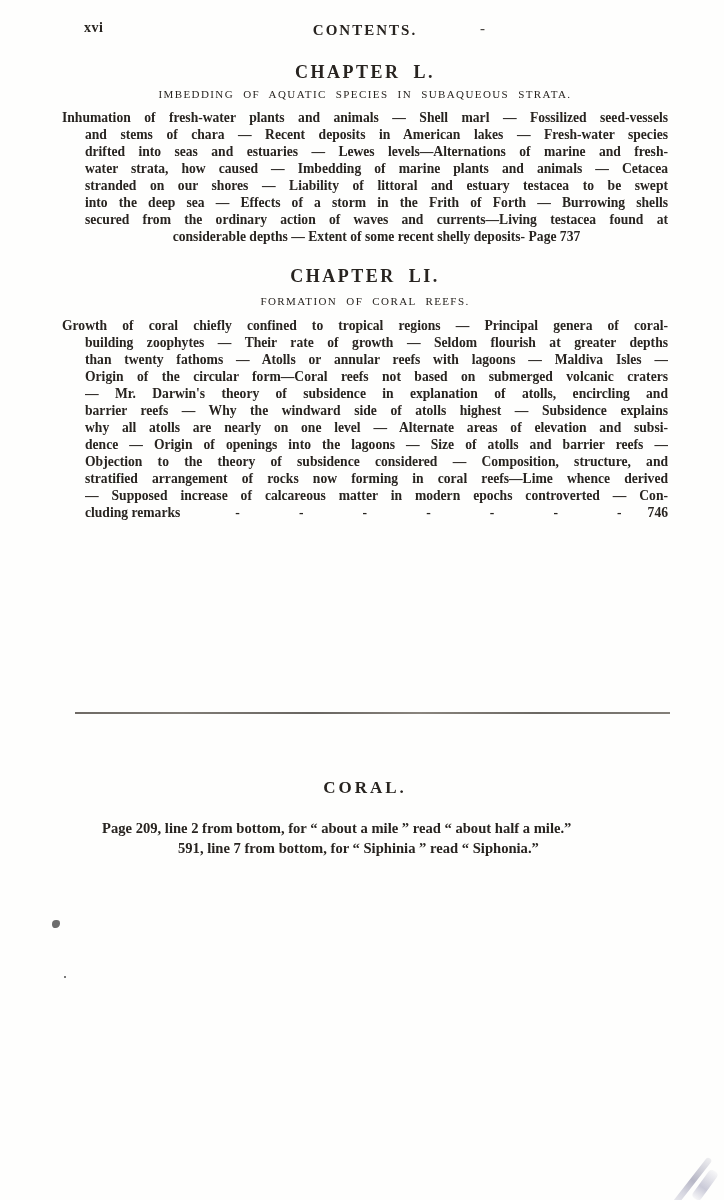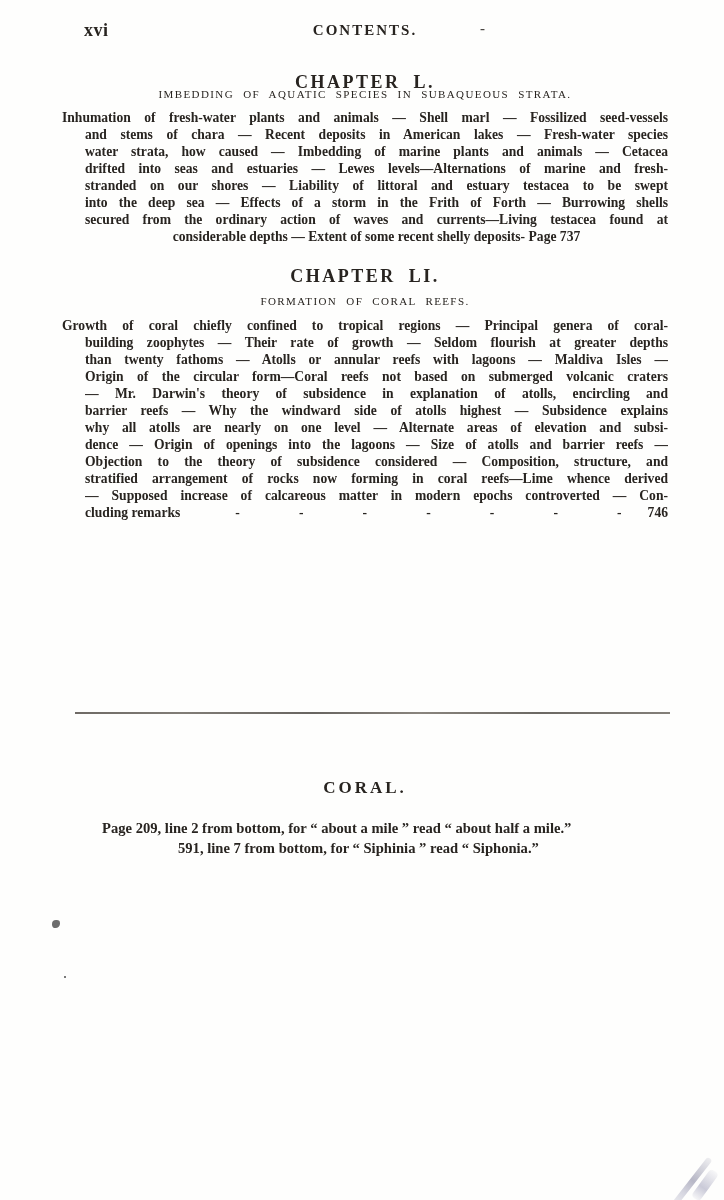--- a/index.html
+++ b/index.html
@@ -13,21 +13,21 @@
     width: 724px; height: 1200px;
     background: #fefefd;
     color: #282420;
     overflow: hidden;
   }
   .running-header {
     position: absolute; top: 20px; left: 62px; width: 606px; height: 22px;
   }
   .folio {
     position: absolute; left: 22px; top: 0;
-    font-size: 18px; font-weight: bold; letter-spacing: 0.5px;
+    font-size: 14px; font-weight: bold; letter-spacing: 0.5px;
   }
   .running-title {
     position: absolute; left: 0; right: 0; top: 2px;
     text-align: center;
     font-size: 15px; font-weight: bold; letter-spacing: 2px;
   }
   .header-dash {
     position: absolute; left: 418px; top: 0px;
     font-size: 15px; font-weight: bold; color: #4a4642;
   }
@@ -111,29 +111,29 @@
 
 <div class="page">
 
   <div class="running-header">
     <span class="folio">xvi</span>
     <span class="running-title">CONTENTS.</span>
     <span class="header-dash">-</span>
   </div>
 
   <section>
-    <h2 class="chapter-heading" style="top:72px">CHAPTER L.</h2>
+    <h2 class="chapter-heading" style="top:62px">CHAPTER L.</h2>
     <h3 class="chapter-subtitle" style="top:88px">IMBEDDING OF AQUATIC SPECIES IN SUBAQUEOUS STRATA.</h3>
     <div class="summary" style="top:109px">
       <div>
 
       <div class="toc-line">Inhumation of fresh-water plants and animals — Shell marl — Fossilized seed-vessels</div>
           <div class="toc-line">and stems of chara — Recent deposits in American lakes — Fresh-water species</div>
+          <div class="toc-line">drifted into seas and estuaries — Lewes levels—Alternations of marine and fresh-</div>
           <div class="toc-line">water strata, how caused — Imbedding of marine plants and animals — Cetacea</div>
-          <div class="toc-line">drifted into seas and estuaries — Lewes levels—Alternations of marine and fresh-</div>
           <div class="toc-line">stranded on our shores — Liability of littoral and estuary testacea to be swept</div>
           <div class="toc-line">into the deep sea — Effects of a storm in the Frith of Forth — Burrowing shells</div>
           <div class="toc-line">secured from the ordinary action of waves and currents—Living testacea found at</div>
         </div>
       <div class="last-line">
         <span>considerable depths — Extent of some recent shelly deposits</span>
         <span>-  Page 737</span>
       </div>
     </div>
   </section>

